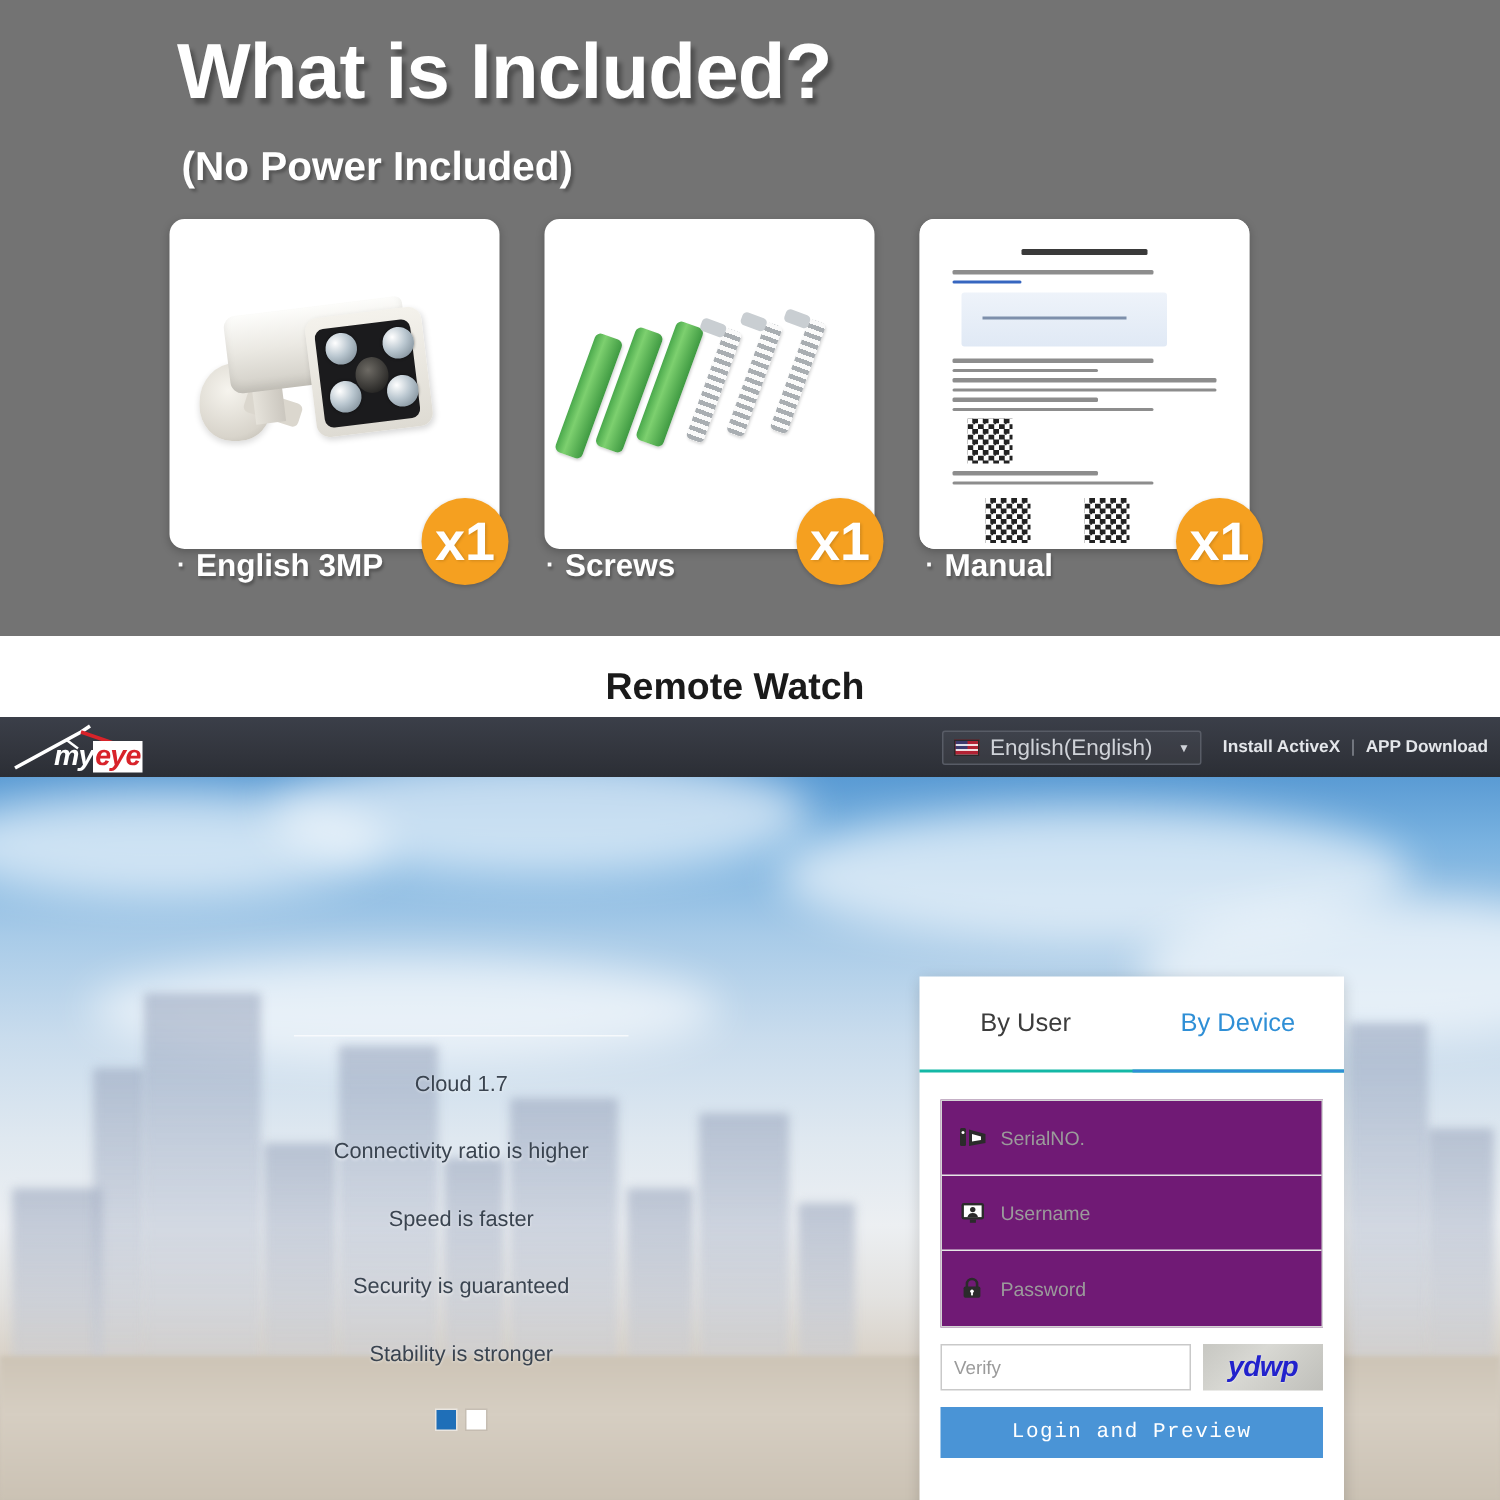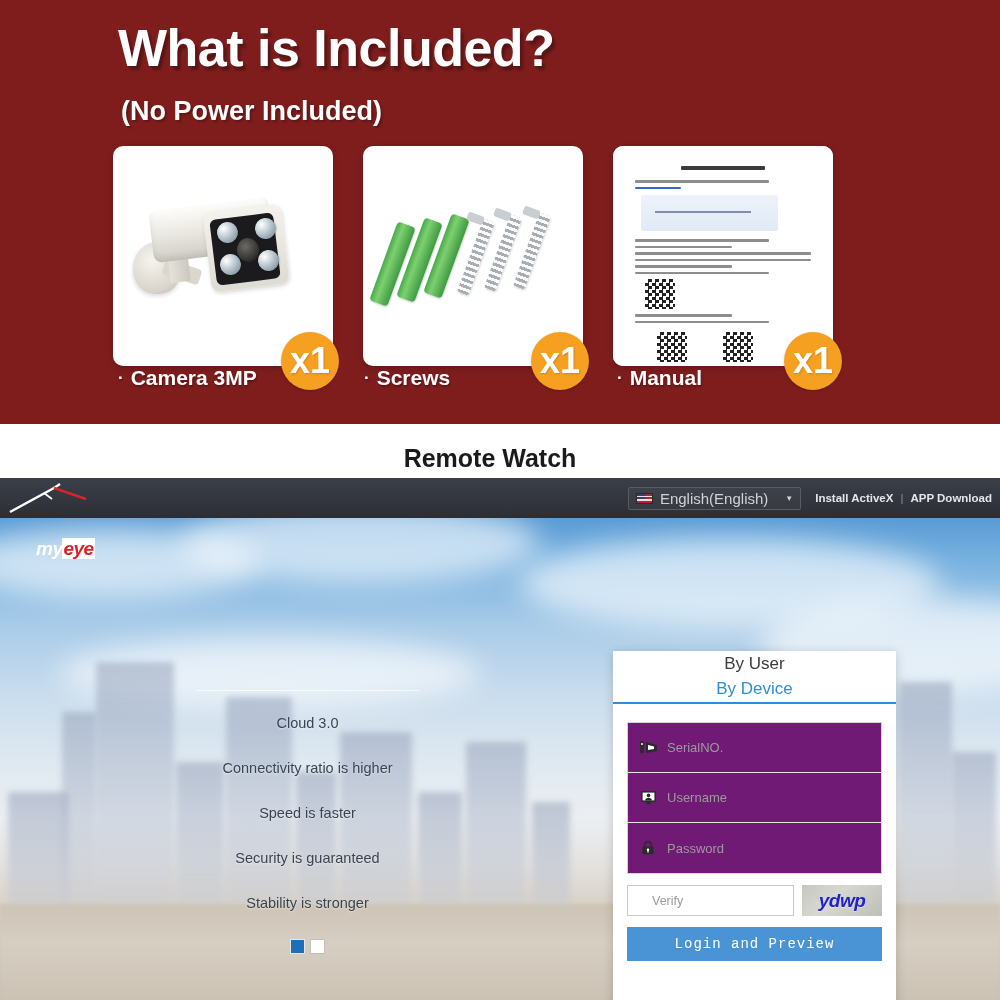--- a/index.html
+++ b/index.html
@@ -7,21 +7,21 @@
     width: 1000px; height: 1000px;
     font-family: "Liberation Sans", sans-serif;
     background: #ffffff;
     overflow: hidden;
   }
   #page { position: relative; width: 1000px; height: 1000px; }
 
   
   .promo {
     position: absolute; left: 0; top: 0; width: 1000px; height: 424px;
-    background: #7f1d1d;
+    background: #737373;
     overflow: hidden;
   }
   .promo-title {
     position: absolute; left: 118px; top: 18px;
     font-size: 52px; font-weight: bold; color: #ffffff;
     letter-spacing: -0.5px;
     text-shadow: 3px 4px 3px rgba(0,0,0,0.32);
     white-space: nowrap;
   }
   .promo-sub {
@@ -184,21 +184,20 @@
   .nav {
     position: absolute; left: 0; top: 0; width: 1000px; height: 40px;
     background: linear-gradient(180deg,#3b3f49 0%,#32353d 60%,#2b2e35 100%);
     z-index: 5;
   }
   .logo { position: absolute; left: 8px; top: 4px; width: 118px; height: 34px; }
   .logo-text {
     position: absolute; left: 28px; top: 12px;
     font-size: 19px; font-weight: bold; font-style: italic;
     letter-spacing: -0.5px;
-    margin-top: 44px;
   }
   .logo-my { color: #ffffff; }
   .logo-eye { color: #d8232a; background: #ffffff; padding: 0 1px; }
 
   .nav-right {
     position: absolute; right: 8px; top: 0; height: 40px;
     display: flex; align-items: center; gap: 0;
   }
   .lang-box {
     display: flex; align-items: center; gap: 7px;
@@ -267,21 +266,21 @@
   .pg.on { background: #1f6fb8; box-shadow: 0 0 0 1px rgba(255,255,255,0.5); }
   .pg.off { background: #ffffff; box-shadow: 0 0 0 1px rgba(0,0,0,0.07); }
 
   
   .login {
     position: absolute; left: 613px; top: 133px; width: 283px; height: 360px;
     background: #ffffff; z-index: 4;
     box-shadow: 0 2px 10px rgba(0,0,0,0.18);
   }
   .tabs {
-    display: flex; height: 53px; border-bottom: 2px solid #14b8a6; flex-direction: column;
+    display: flex; height: 64px; border-bottom: 2px solid #14b8a6;
   }
   .tab {
     flex: 1; display: flex; align-items: center; justify-content: center;
     font-size: 17px; color: #3c3c3c; position: relative; cursor: pointer;
   }
   .tab.active { color: #2f8fd6; }
   .tab.active:after {
     content: ""; position: absolute; left: 0; right: 0; bottom: -2px;
     height: 2px; background: #2f8fd6;
   }
@@ -294,21 +293,21 @@
   }
   .field:last-child { border-bottom: none; }
   .fi { width: 18px; height: 16px; margin-right: 9px; flex: none; }
   .fi svg { display: block; }
   .fph { font-size: 13px; color: #9b9b9b; }
   .verify-row {
     display: flex; align-items: center; margin: 11px 14px 0; gap: 8px;
   }
   .verify-input {
     flex: 1; height: 31px; border: 1px solid #c9c9c9; background: #fff;
-    display: flex; align-items: center; padding-left: 24px;
+    display: flex; align-items: center; padding-left: 8px;
     font-size: 12.5px; color: #9b9b9b;
   }
   .captcha {
     width: 80px; height: 31px;
     background: linear-gradient(135deg,#c7c7c2 0%,#d8d8d3 40%,#bfbfba 100%);
     display: flex; align-items: center; justify-content: center;
     font-size: 19px; font-weight: bold; font-style: italic;
     color: #2222cc; letter-spacing: -0.5px;
     text-shadow: 0 1px 1px rgba(255,255,255,0.5);
   }
@@ -379,21 +378,21 @@
         </div>
 
       </div>
     </div>
 
     <div class="badge b0">x1</div>
     <div class="badge b1">x1</div>
     <div class="badge b2">x1</div>
 
     <div class="item-label l0">
-      <span class="dot">·</span><span>Camera 3MP</span>
+      <span class="dot">·</span><span>English 3MP</span>
     </div>
     <div class="item-label l1">
       <span class="dot">·</span><span>Screws</span>
     </div>
     <div class="item-label l2">
       <span class="dot">·</span><span>Manual</span>
     </div>
   </section>
 
   <div class="white-strip"></div>
@@ -439,21 +438,21 @@
       <div class="bldg" style="left:340px; width:72px;  height:180px;"></div>
       <div class="bldg" style="left:418px; width:44px;  height:120px;"></div>
       <div class="bldg" style="left:466px; width:60px;  height:170px;"></div>
       <div class="bldg" style="left:532px; width:38px;  height:110px;"></div>
       <div class="bldg" style="left:900px; width:52px;  height:230px;"></div>
       <div class="bldg" style="left:952px; width:44px;  height:160px;"></div>
       <div class="ground"></div>
 
       <div class="advantages">
         <div class="adv-rule"></div>
-        <div class="adv-item">Cloud 3.0</div>
+        <div class="adv-item">Cloud 1.7</div>
         <div class="adv-item">Connectivity ratio is higher</div>
         <div class="adv-item">Speed is faster</div>
         <div class="adv-item">Security is guaranteed</div>
         <div class="adv-item">Stability is stronger</div>
         <div class="pager">
           <span class="pg on"></span>
           <span class="pg off"></span>
         </div>
       </div>
 

